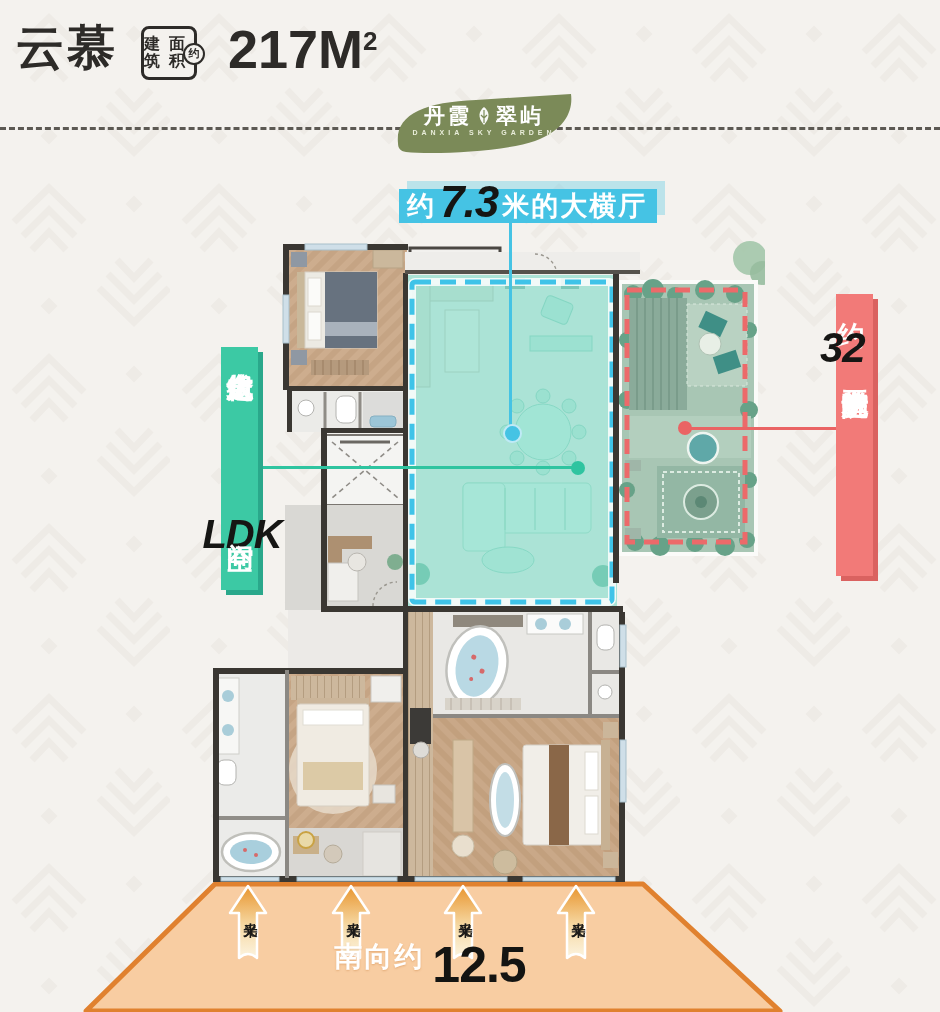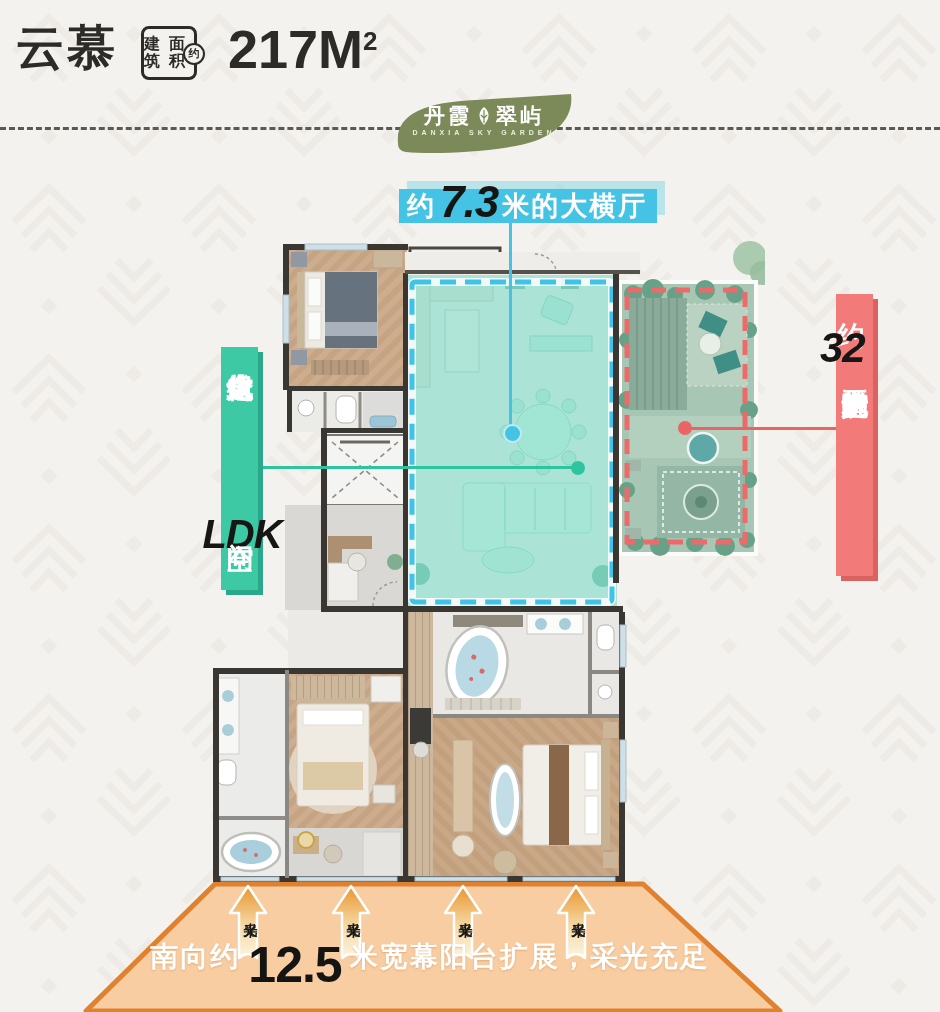--- a/index.html
+++ b/index.html
@@ -400,16 +400,15 @@
     </g>
   </svg>
   <div class="abs arrow-text vtext" style="left:240px;top:912px;">采光</div>
   <div class="abs arrow-text vtext" style="left:343px;top:912px;">采光</div>
   <div class="abs arrow-text vtext" style="left:455px;top:912px;">采光</div>
   <div class="abs arrow-text vtext" style="left:568px;top:912px;">采光</div>
 
   <div class="abs balcony-text">
     <span class="zh">南向约</span>
     <span class="num">12.5</span>
-    <span class="zh">米宽幕阳台扩展，采光充足</span>
   </div>
 
 </div>
 
 </body></html>

